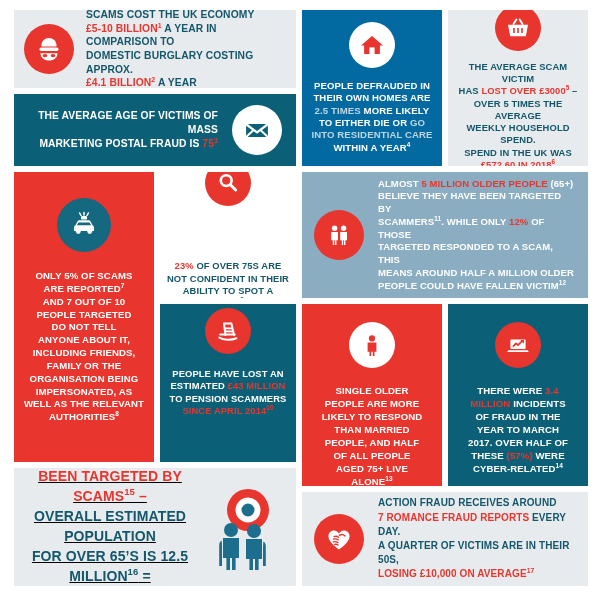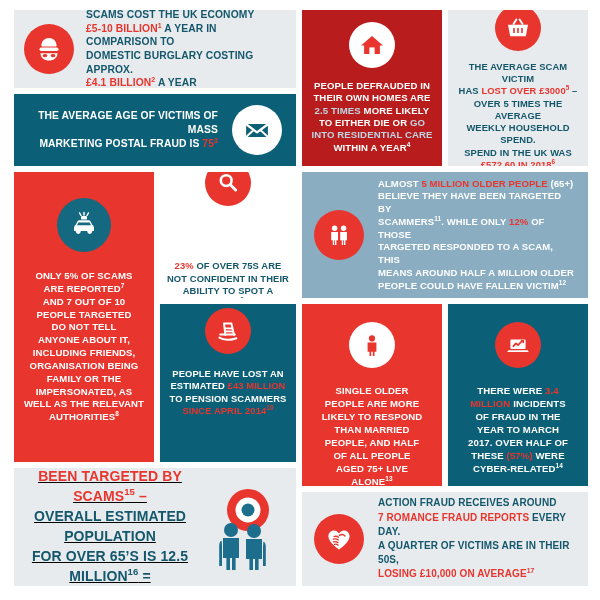--- a/index.html
+++ b/index.html
@@ -14,21 +14,21 @@
     width: 600px; height: 600px;
     background: #ffffff;
   }
   .panel {
     position: absolute;
     overflow: hidden;
   }
   .bg-grey  { background: #e8ebee; }
   .bg-white { background: #ffffff; }
   .bg-teal  { background: #0b5f76; }
-  .bg-mteal { background: #b91c1c; }
+  .bg-mteal { background: #0369a1; }
   .bg-bgrey { background: #8aadc2; }
   .bg-red   { background: #e8352e; }
 
   .txt {
     font-weight: 700;
     letter-spacing: 0.1px;
     line-height: 1.22;
     text-transform: uppercase;
   }
   .t-dark  { color: #14576b; }
@@ -162,22 +162,22 @@
         </svg>
       </div>
       <div class="txt t-white" style="font-size:9.6px;line-height:1.34;text-align:center;">
         <div>ONLY 5% OF SCAMS</div>
         <div><span>ARE REPORTED</span><sup>7</sup></div>
         <div>AND 7 OUT OF 10</div>
         <div>PEOPLE TARGETED</div>
         <div>DO NOT TELL</div>
         <div>ANYONE ABOUT IT,</div>
         <div>INCLUDING FRIENDS,</div>
+        <div>FAMILY OR THE</div>
         <div>ORGANISATION BEING</div>
-        <div>FAMILY OR THE</div>
         <div>IMPERSONATED, AS</div>
         <div>WELL AS THE RELEVANT</div>
         <div><span>AUTHORITIES</span><sup>8</sup></div>
       </div>
     </div>
   </div>
 
   <div class="panel bg-white" id="p-confident">
     <div class="col" style="height:100%;justify-content:center;padding:4px 6px;gap:40px;">
       <div class="icon-circle c-red" style="width:46px;height:46px;margin-bottom:14px;">

